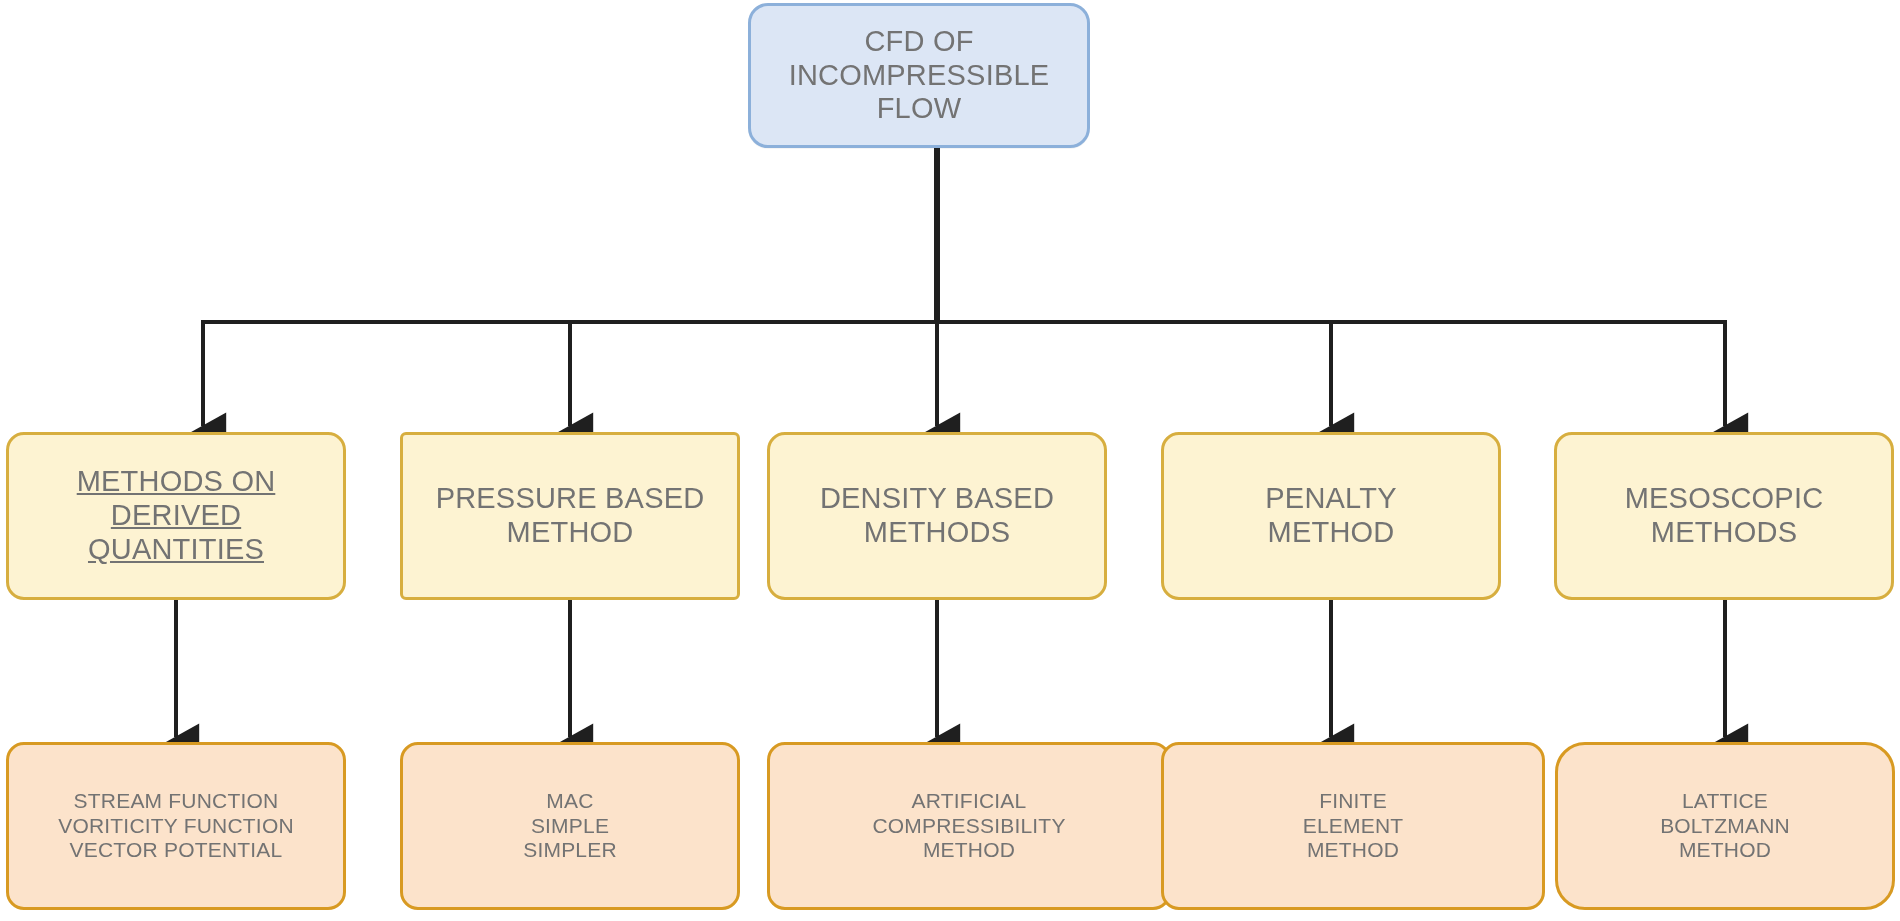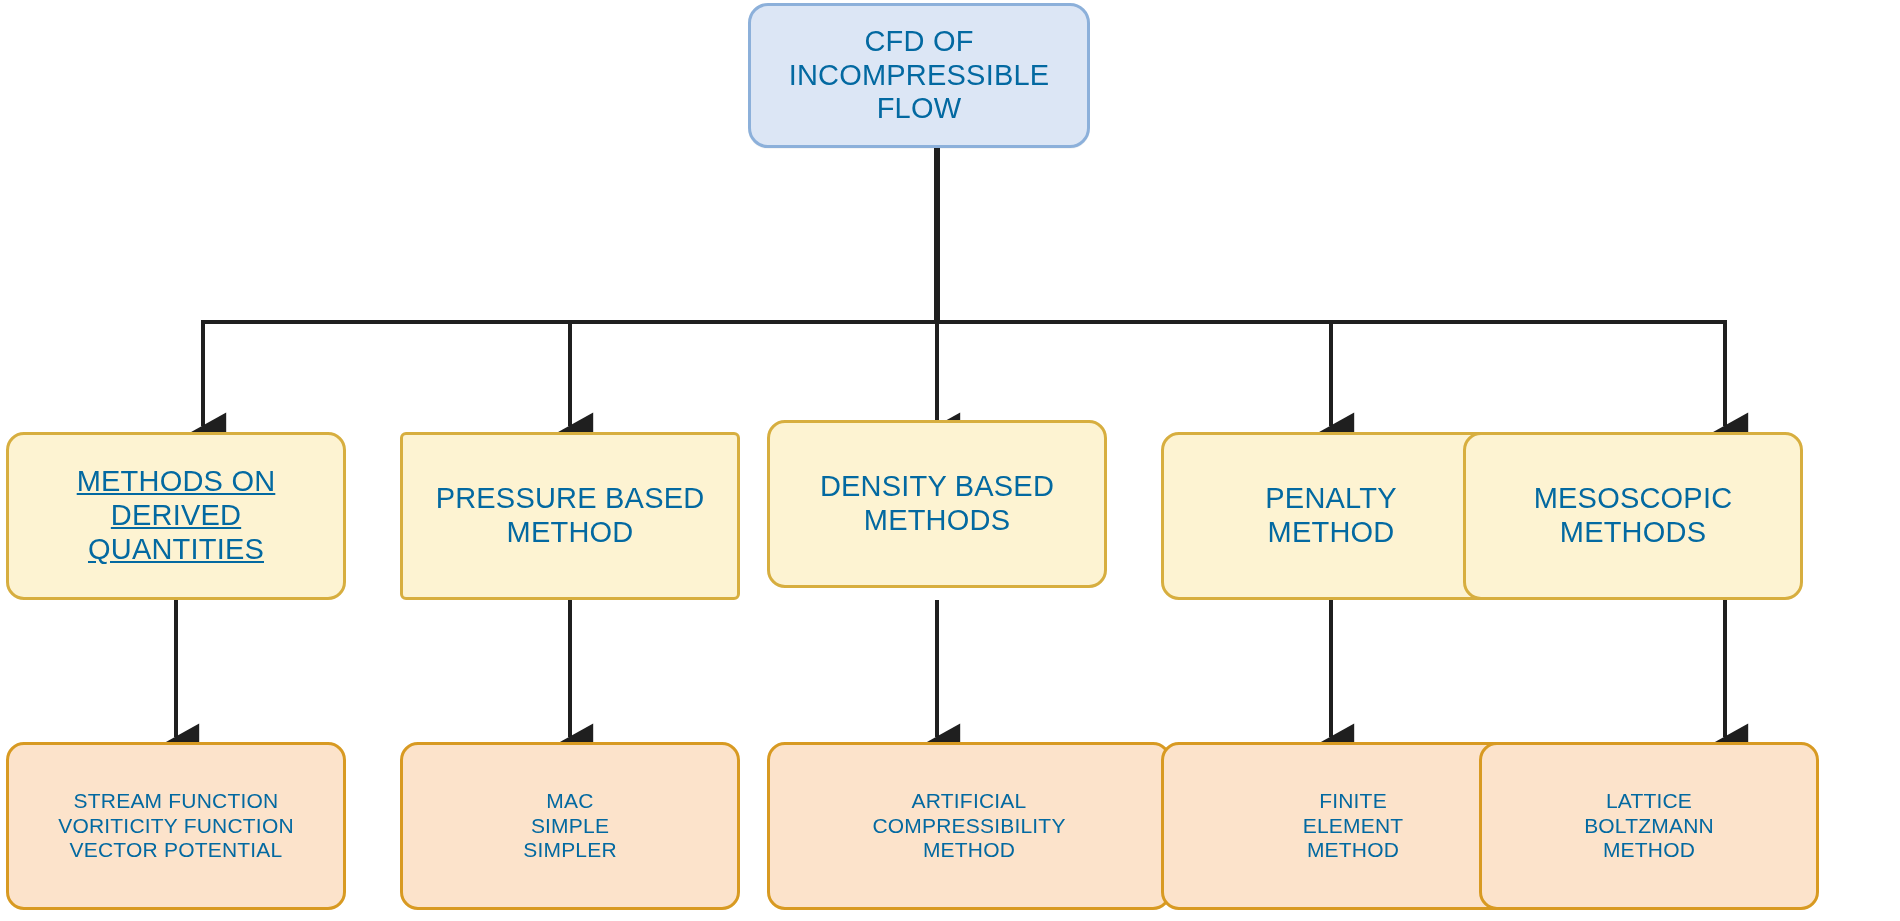--- a/index.html
+++ b/index.html
@@ -19,21 +19,21 @@
   }
   .node {
     position: absolute;
     box-sizing: border-box;
     display: flex;
     align-items: center;
     justify-content: center;
     text-align: center;
     border-radius: 18px;
     line-height: 1.17;
-    color: #0369a1;
+    color: #737373;
     letter-spacing: 0.2px;
     white-space: pre-line;
     padding: 4px 10px;
   }
   .node.root {
     background: #dce6f5;
     border: 3px solid #8cb0da;
     font-size: 29px;
     border-radius: 20px;
     box-shadow: 0 1px 0 rgba(0,0,0,0.04);
@@ -93,42 +93,42 @@
 INCOMPRESSIBLE
 FLOW</div>
 
   <div class="node level1" style="left:6px; top:432px; width:340px; height:168px;text-decoration:underline;">METHODS ON
 DERIVED
 QUANTITIES</div>
 
   <div class="node level1" style="left:400px; top:432px; width:340px; height:168px;border-radius:6px;">PRESSURE BASED
 METHOD</div>
 
-  <div class="node level1" style="left:767px; top:420px; width:340px; height:168px;">DENSITY BASED
+  <div class="node level1" style="left:767px; top:432px; width:340px; height:168px;">DENSITY BASED
 METHODS</div>
 
   <div class="node level1" style="left:1161px; top:432px; width:340px; height:168px;">PENALTY
 METHOD</div>
 
-  <div class="node level1" style="left:1463px; top:432px; width:340px; height:168px;">MESOSCOPIC
+  <div class="node level1" style="left:1554px; top:432px; width:340px; height:168px;">MESOSCOPIC
 METHODS</div>
 
   <div class="node level2" style="left:6px; top:742px; width:340px; height:168px;">STREAM FUNCTION
 VORITICITY FUNCTION
 VECTOR POTENTIAL</div>
 
   <div class="node level2" style="left:400px; top:742px; width:340px; height:168px;">MAC
 SIMPLE
 SIMPLER</div>
 
   <div class="node level2" style="left:767px; top:742px; width:404px; height:168px;">ARTIFICIAL
 COMPRESSIBILITY
 METHOD</div>
 
   <div class="node level2" style="left:1161px; top:742px; width:384px; height:168px;">FINITE
 ELEMENT
 METHOD</div>
 
-  <div class="node level2" style="left:1479px; top:742px; width:340px; height:168px;">LATTICE
+  <div class="node level2" style="left:1555px; top:742px; width:340px; height:168px;border-radius:30px;">LATTICE
 BOLTZMANN
 METHOD</div>
 
 </div>
 
 </body></html>

